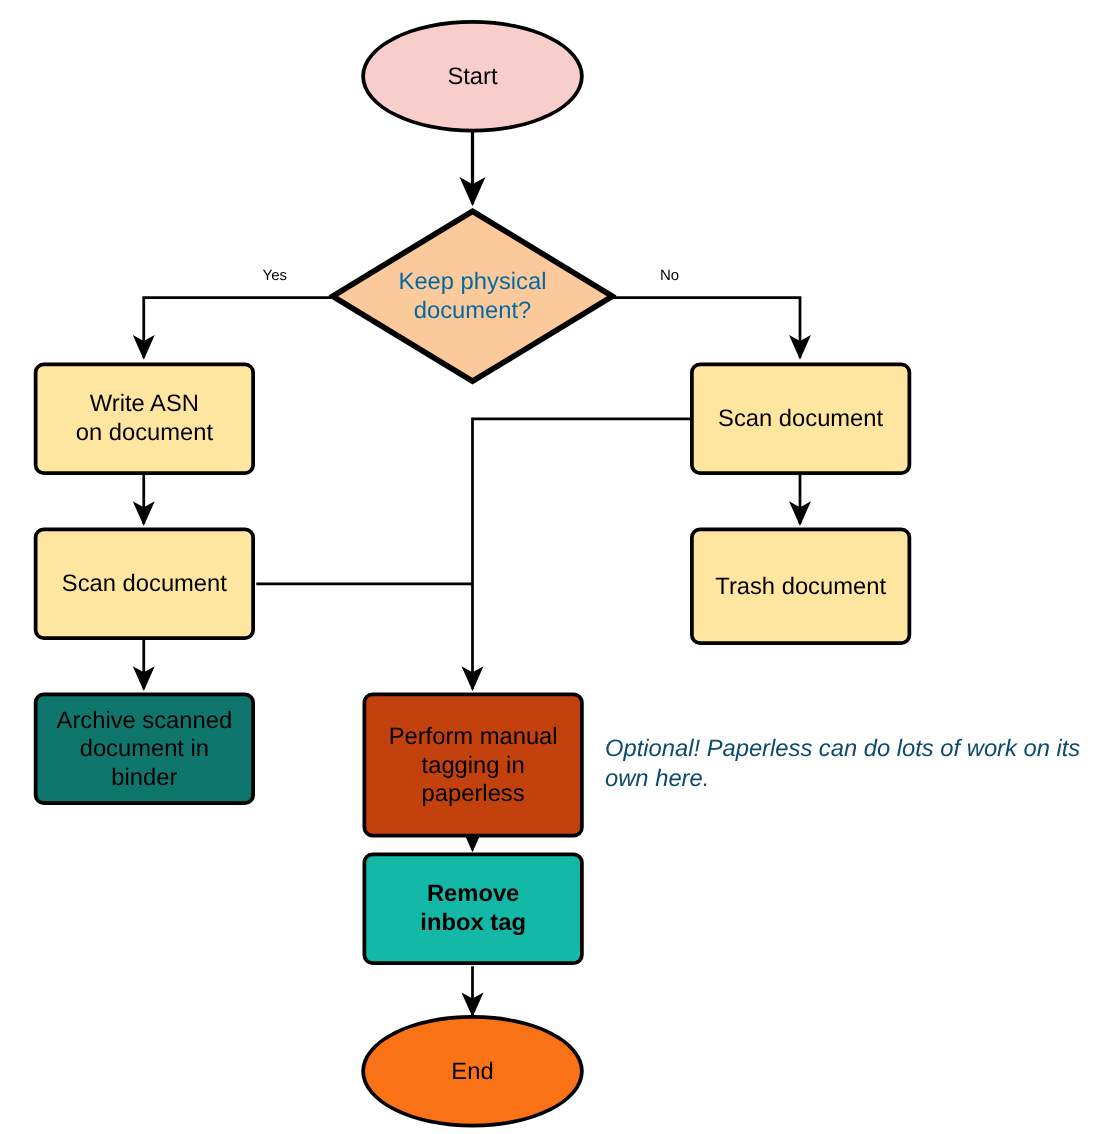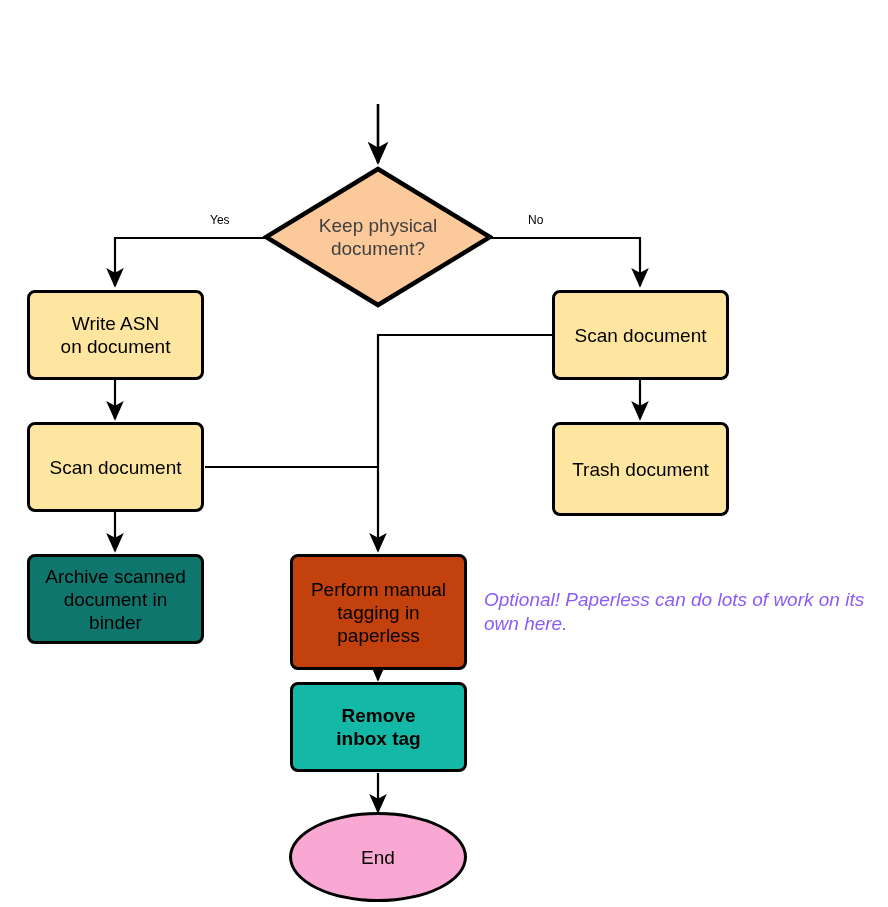--- a/index.html
+++ b/index.html
@@ -63,36 +63,36 @@
     top: 0;
     width: 100%;
     height: 100%;
     display: flex;
     align-items: center;
     justify-content: center;
     text-align: center;
     white-space: pre-line;
     font-size: 19px;
     line-height: 23px;
-    color: #404040;
+    color: #0369a1;
   }
   .edge-label {
     position: absolute;
     font-size: 12px;
     line-height: 20px;
     color: #000000;
     z-index: 3;
     white-space: nowrap;
   }
   .annotation {
     position: absolute;
     font-size: 19px;
     line-height: 24px;
     font-style: italic;
-    color: #8b5cf6;
+    color: #0c4a6e;
     z-index: 3;
   }
 </style>
 </head>
 <body>
 
 <div id="flowchart-canvas">
 
   <svg id="edge-layer" viewBox="0 0 888 907" width="888" height="907" aria-hidden="true">
     <defs>
@@ -115,20 +115,23 @@
 
     <path d="M552,335 L378,335 L378,551" fill="none" stroke="#000000" stroke-width="2.2" marker-end="url(#arrowhead)"></path>
 
     <path d="M205,467 L378,467" fill="none" stroke="#000000" stroke-width="2.2"></path>
 
     <path d="M378,645 L378,680" fill="none" stroke="#000000" stroke-width="2.2" marker-end="url(#arrowhead)"></path>
 
     <path d="M378,773 L378,812" fill="none" stroke="#000000" stroke-width="2.2" marker-end="url(#arrowhead)"></path>
   </svg>
 
+  <div class="node node-terminator" style="left:289px; top:16px; width:178px; height:90px; background:#f8cecc;">
+    <span>Start</span>
+  </div>
 
   <div class="node-decision-wrap" style="left:263px; top:166px; width:230px; height:142px;">
     <svg width="230" height="142" viewBox="0 0 230 142">
       <polygon points="115,3 227,71 115,139 3,71" fill="#fcc99b" stroke="#000000" stroke-width="4.5" stroke-linejoin="miter"></polygon>
     </svg>
     <div class="node-decision-label">Keep physical
 document?</div>
   </div>
 
   <div class="edge-label" style="left:210px; top:210px;">Yes</div>
@@ -161,19 +164,19 @@
     <span>Perform manual
 tagging in
 paperless</span>
   </div>
 
   <div class="node node-process" style="left:290px; top:682px; width:177px; height:90px; background:#14b8a6;font-weight:bold;">
     <span>Remove
 inbox tag</span>
   </div>
 
-  <div class="node node-terminator" style="left:289px; top:812px; width:178px; height:90px; background:#f9a8d4;">
+  <div class="node node-terminator" style="left:289px; top:812px; width:178px; height:90px; background:#f97316;">
     <span>End</span>
   </div>
 
   <div class="annotation" style="left:484px; top:588px; width:400px;">Optional! Paperless can do lots of work on its own here.</div>
 
 </div>
 
 </body></html>

